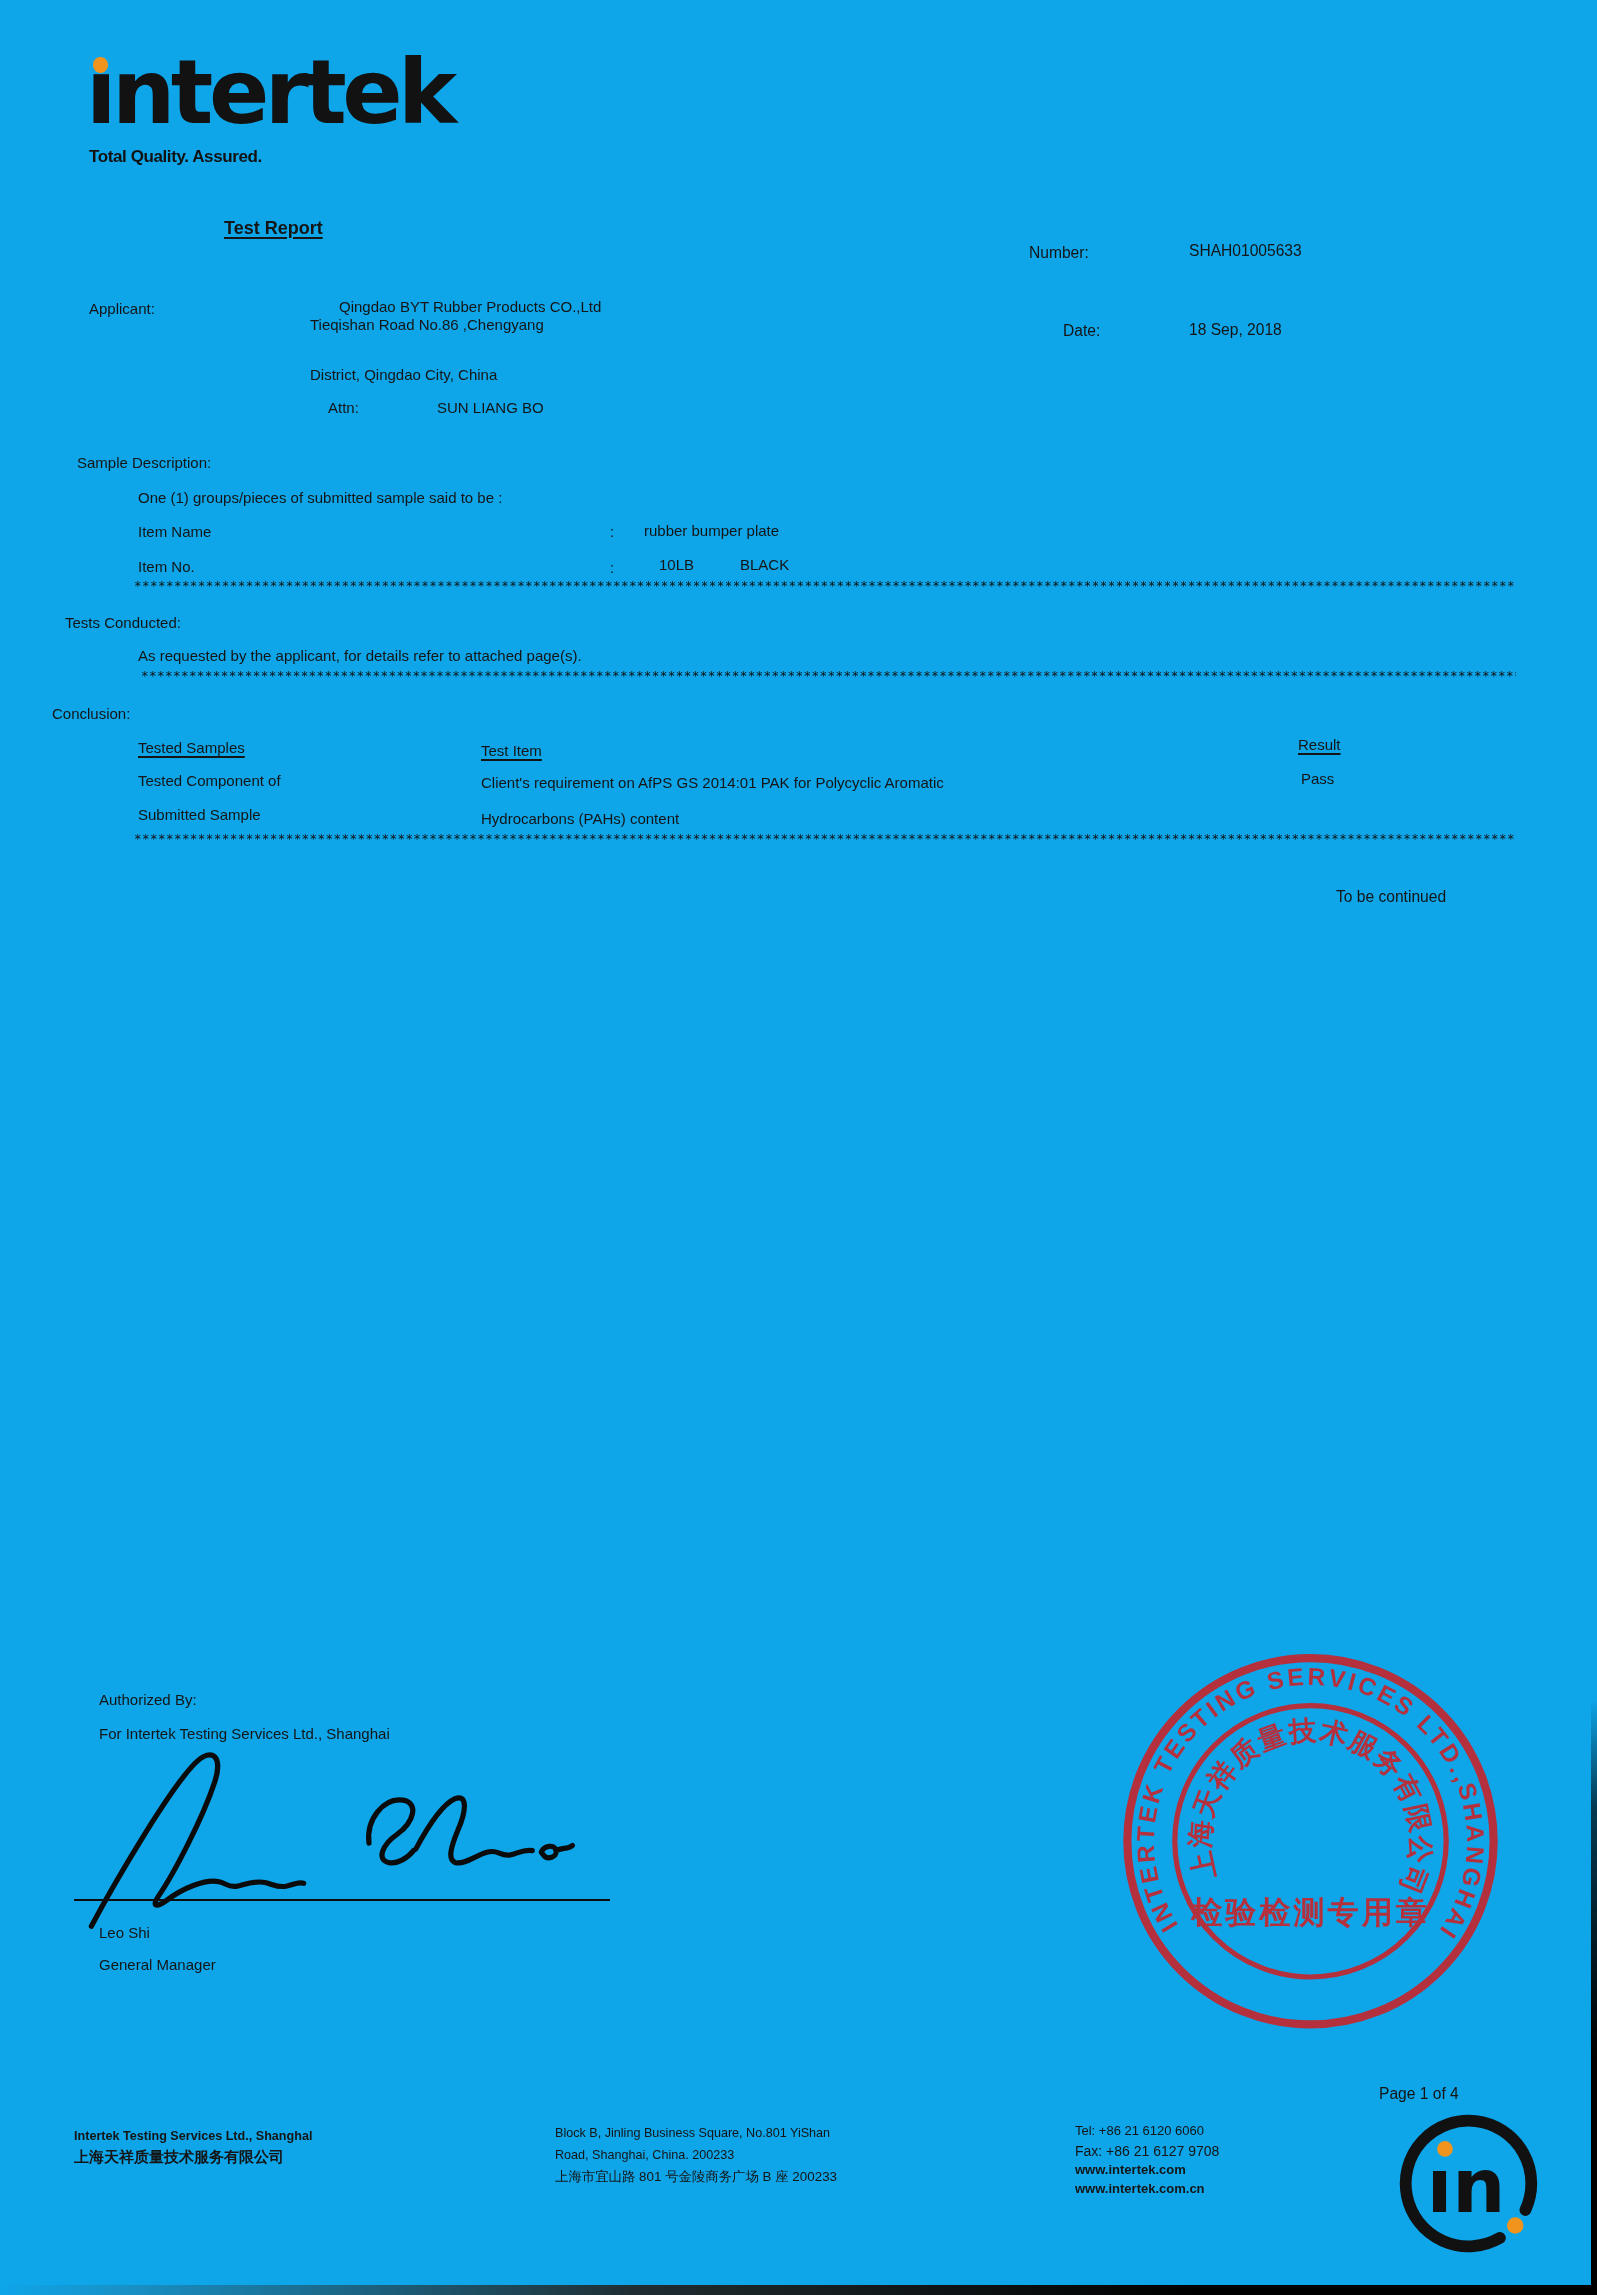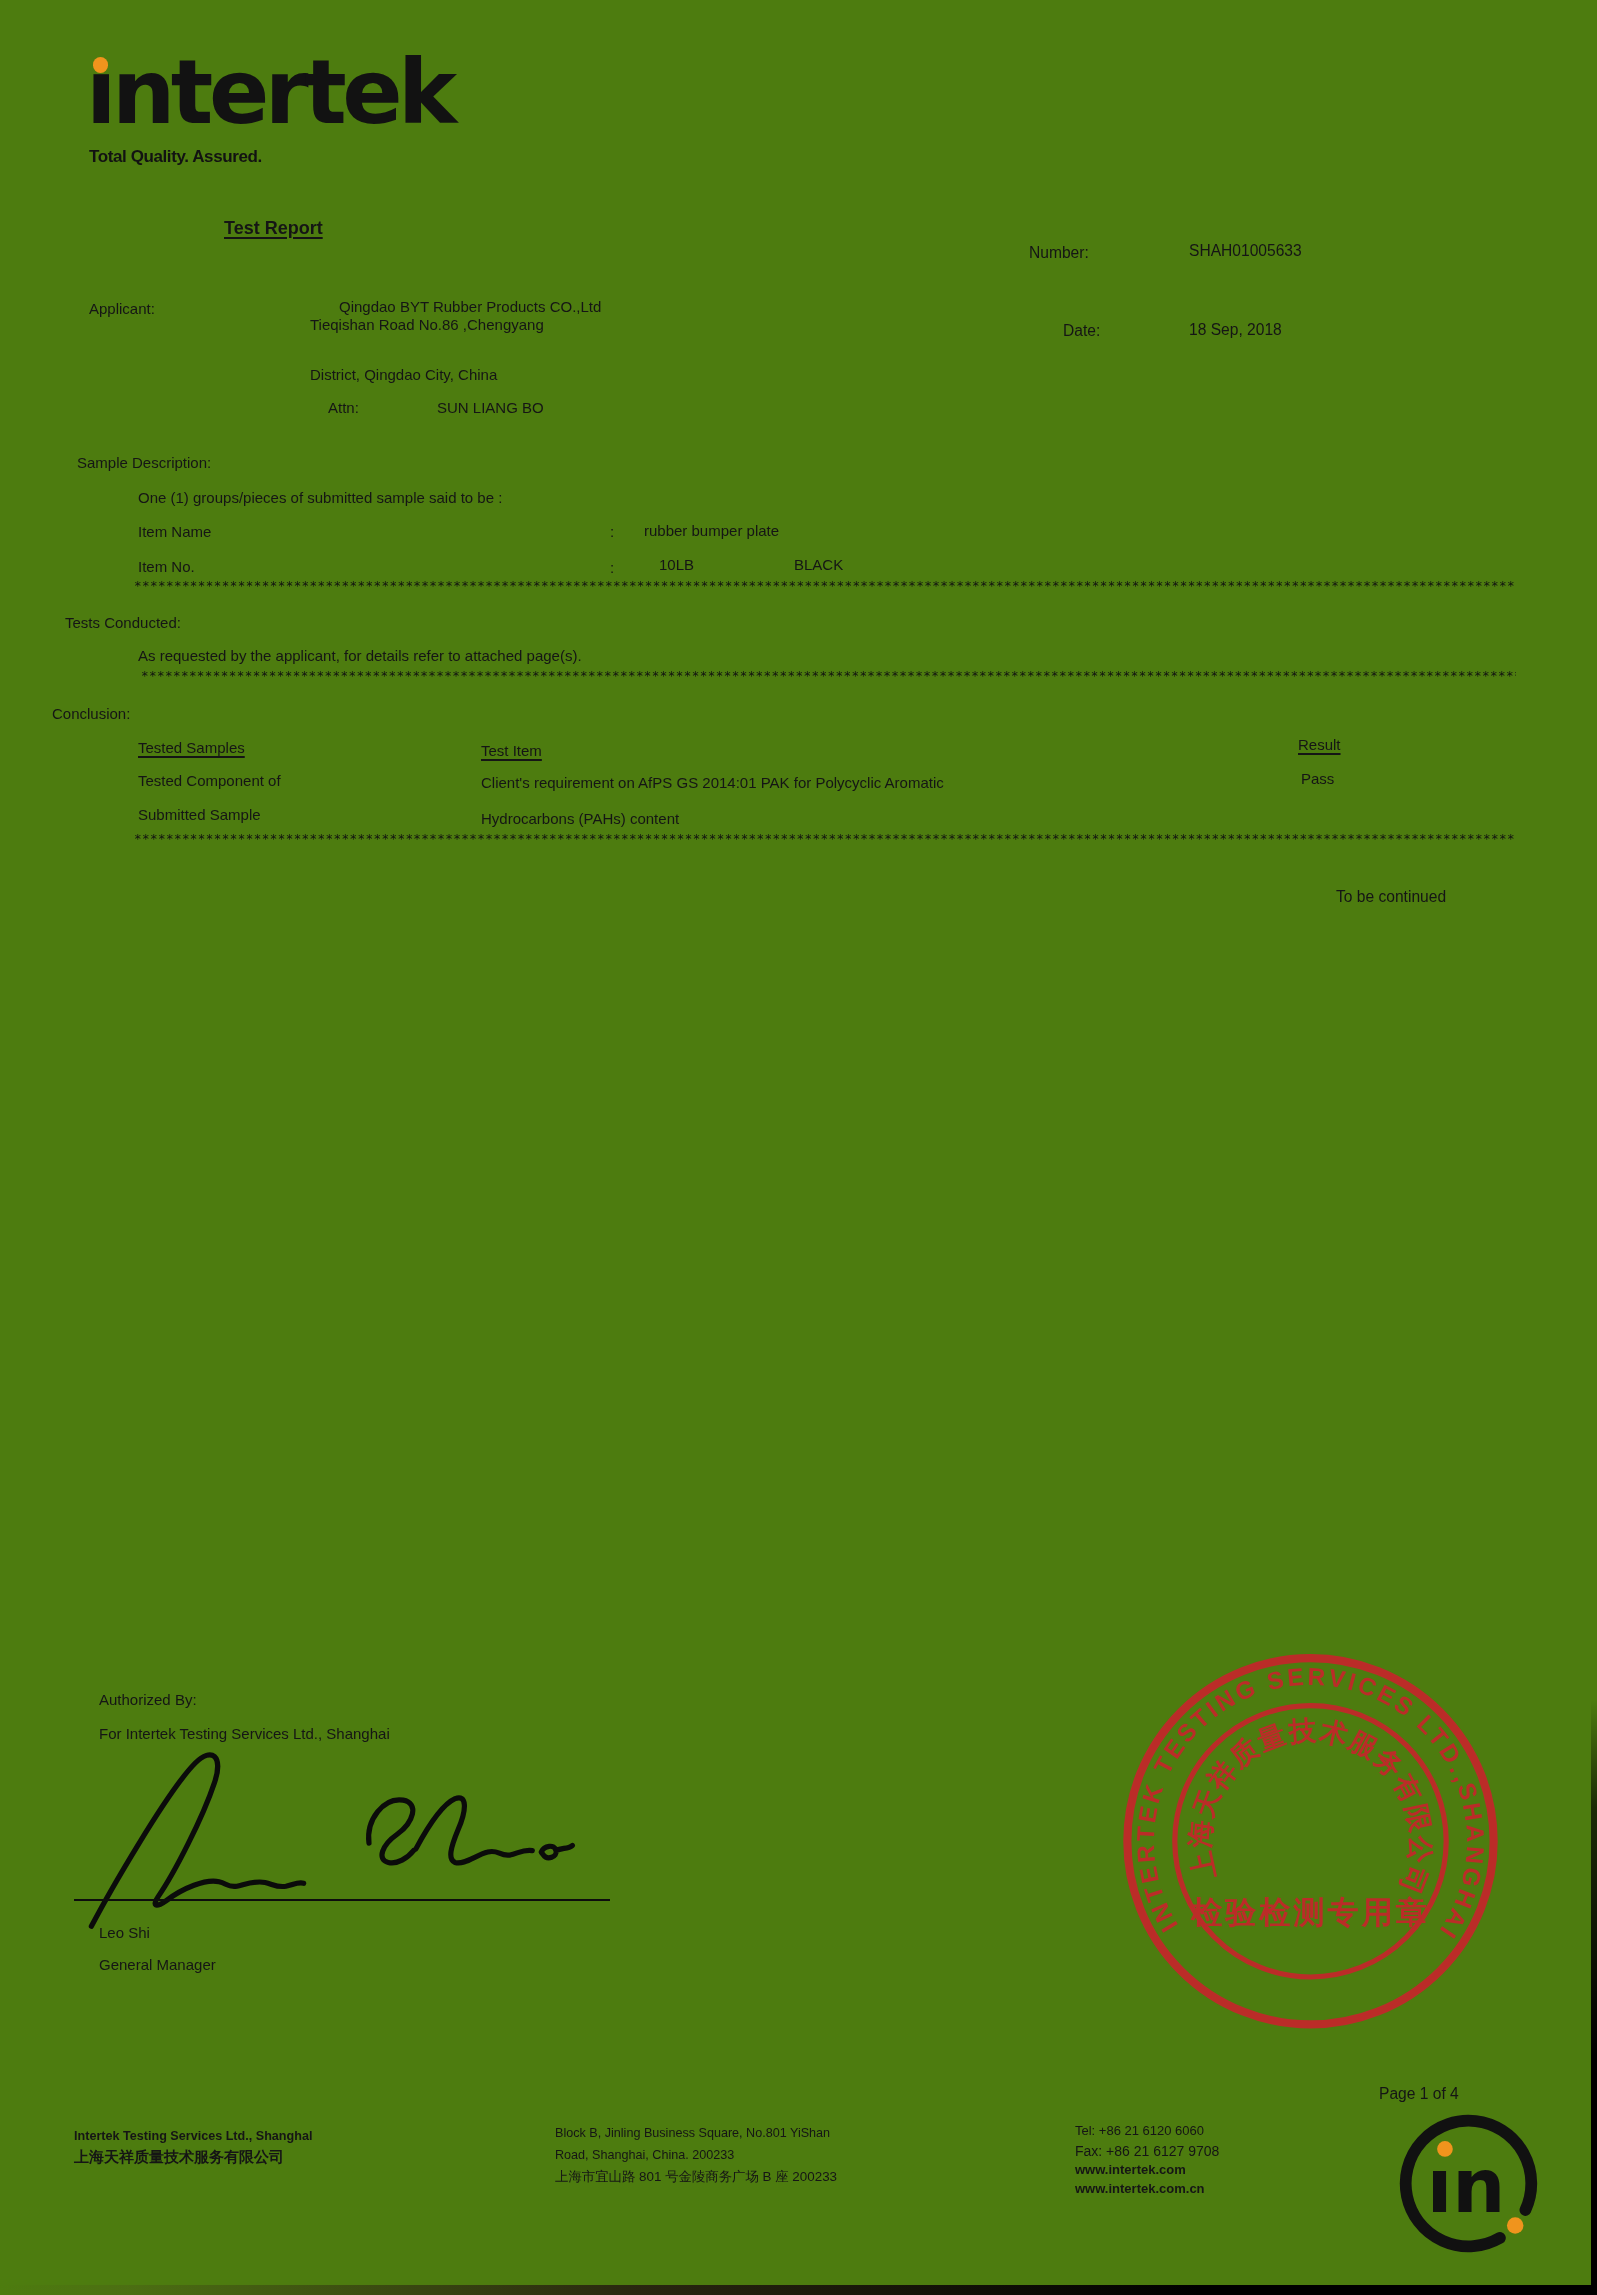--- a/index.html
+++ b/index.html
@@ -1,19 +1,19 @@
 <!DOCTYPE html>
 <html style="font-size:12px"><head>
 <meta charset="utf-8">
 <style>
   html,body{margin:0;padding:0;background:#e8e8e8;}
   .page{
     position:relative;
     width:1598px;height:2295px;
-    background:#4d7c0f;
+    background:#0ea5e9;
     font-family:"Liberation Sans","DejaVu Sans",sans-serif;
     color:#151515;
     overflow:hidden;
   }
   .abs{position:absolute;white-space:nowrap;}
   .t20{font-size:15px;}
   .t21{font-size:15.6px;margin-top:21px;}
   .bold{font-weight:bold;}
   .ul{text-decoration:underline;text-underline-offset:3px;text-decoration-thickness:1.5px;}
   
@@ -69,21 +69,21 @@
   <div class="abs t20" style="left:77px;top:454px;">Sample Description:</div>
   <div class="abs t20" style="left:138px;top:489px;">One (1) groups/pieces of submitted sample said to be :</div>
 
   <div class="abs t20" style="left:138px;top:523px;">Item Name</div>
   <div class="abs t20" style="left:610px;top:523px;">:</div>
   <div class="abs t20" style="left:644px;top:522px;">rubber bumper plate</div>
 
   <div class="abs t20" style="left:138px;top:558px;">Item No.</div>
   <div class="abs t20" style="left:610px;top:559px;">:</div>
   <div class="abs t20" style="left:659px;top:556px;">10LB</div>
-  <div class="abs t20" style="left:794px;top:556px;">BLACK</div>
+  <div class="abs t20" style="left:740px;top:556px;">BLACK</div>
 
   <div class="sep" style="left:134px;top:578px;width:1382px;">********************************************************************************************************************************************************************************************************************************************************************</div>
 
   <div class="abs t20" style="left:65px;top:614px;">Tests Conducted:</div>
   <div class="abs t20" style="left:138px;top:647px;">As requested by the applicant, for details refer to attached page(s).</div>
   <div class="sep" style="left:141px;top:668px;width:1375px;">********************************************************************************************************************************************************************************************************************************************************************</div>
 
   <div class="abs t20" style="left:52px;top:705px;">Conclusion:</div>
 
   <div class="abs t20 ul" style="left:138px;top:739px;">Tested Samples</div>

